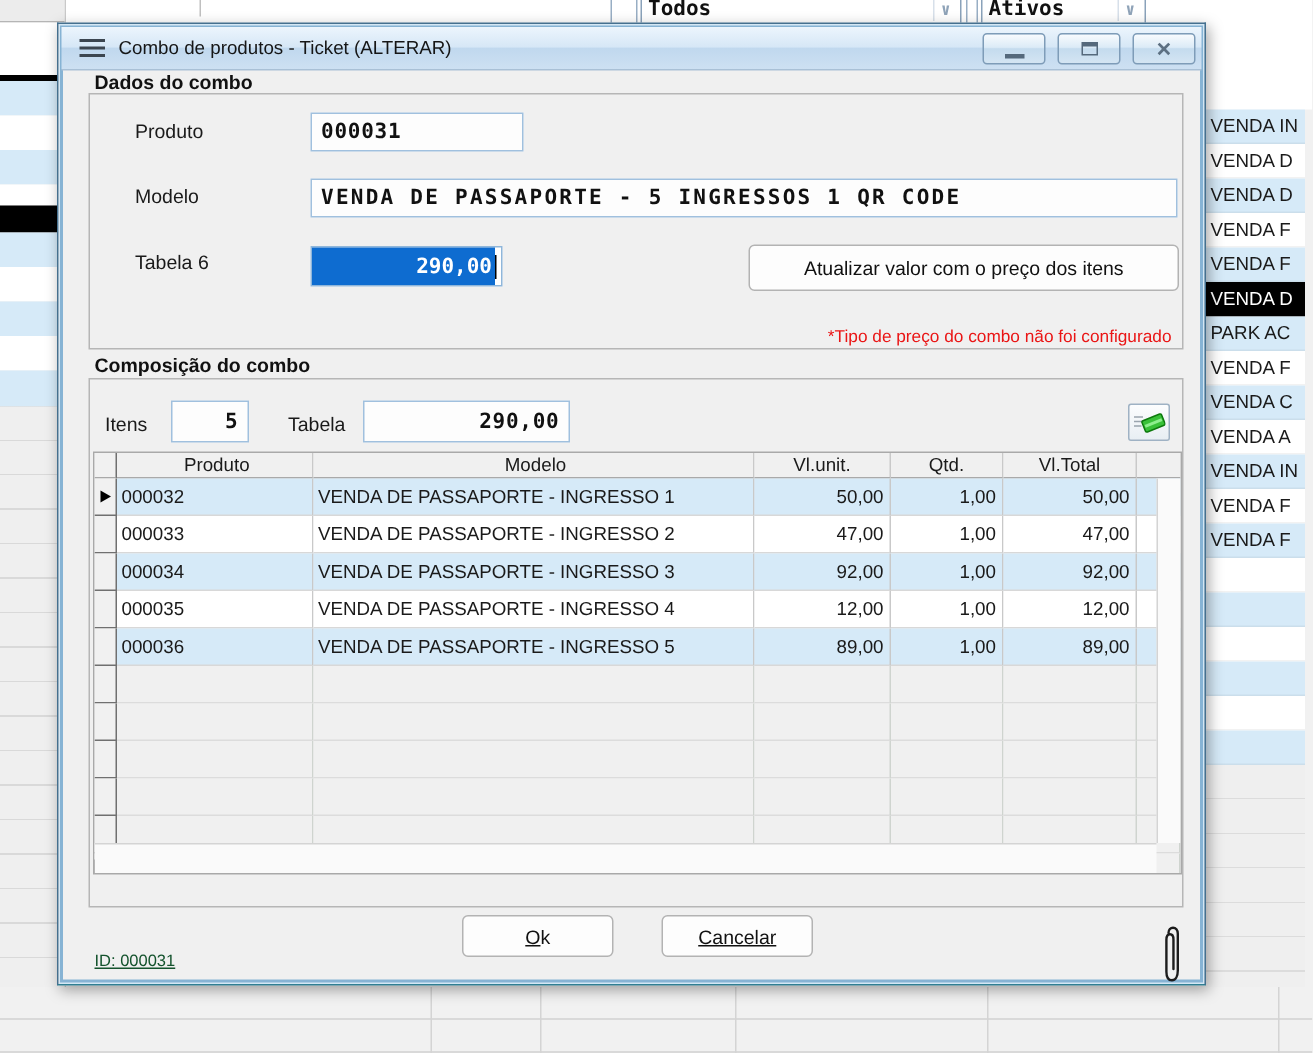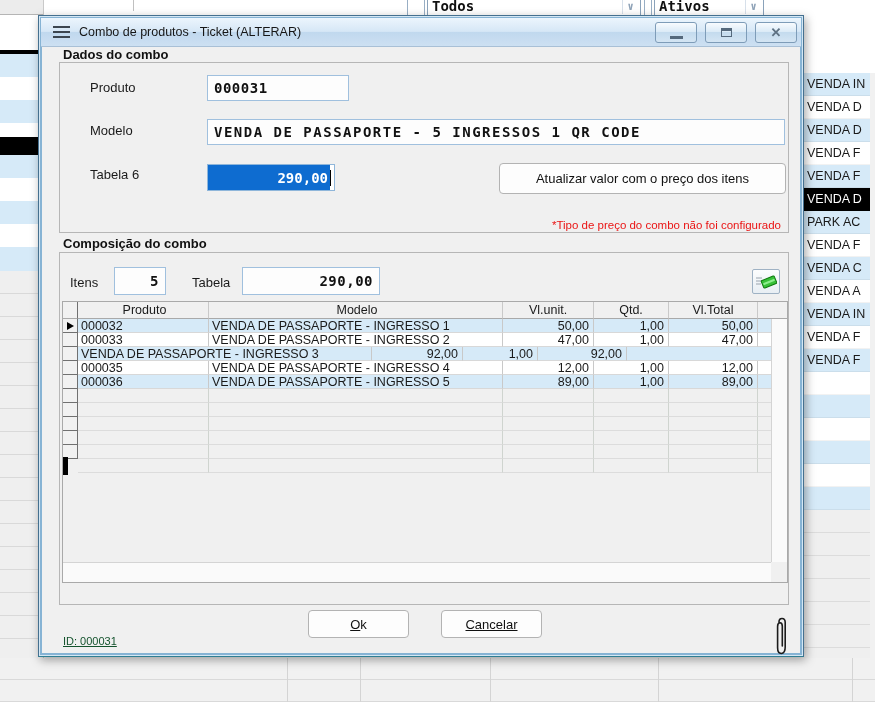--- a/index.html
+++ b/index.html
@@ -60,21 +60,21 @@
   .sel-fill{flex:1;height:100%;background:#0e6cd0;color:#fff;display:flex;align-items:center;
     justify-content:flex-end;font:bold 14px "DejaVu Sans Mono",monospace;padding-right:2px;}
   .sel-caret{width:1px;height:16px;background:#000;margin:0 3px 0 0;}
   .btn{position:absolute;background:#fdfdfd;border:1px solid #b3b3b3;border-radius:4px;
     font-size:13px;color:#111;display:flex;align-items:center;justify-content:center;cursor:default;}
   .warning{position:absolute;font-size:11.5px;color:#ea1515;}
 
   
   .grid{position:absolute;left:2px;top:48px;width:726px;height:282px;border:1px solid #a9a9a9;
     background:#f0f0f0;font-size:12.5px;overflow:hidden;}
-  .trow{display:flex;height:14px;}
+  .trow{display:flex;height:25px;}
   .thead{height:17px;}
   .thead .c{justify-content:center;background:#f0f0f0;border-bottom:1px solid #a9a9a9;font-size:12.5px;}
   .c{display:flex;align-items:center;border-right:1px solid #c9c9c9;border-bottom:1px solid #d8d8d8;
     overflow:hidden;white-space:nowrap;}
   .c1{width:131px;padding-left:3px;}
   .c2{width:294px;padding-left:3px;}
   .c3{width:91px;}
   .c4{width:75px;}
   .c5{width:89px;}
   .rest{flex:1;border-right:none;}
@@ -250,20 +250,21 @@
           <div class="gcell"></div>
           <div class="c c1">000033</div>
           <div class="c c2">VENDA DE PASSAPORTE - INGRESSO 2</div>
           <div class="c c3 num">47,00</div>
           <div class="c c4 num">1,00</div>
           <div class="c c5 num">47,00</div>
           <div class="c rest"></div>
         </div>
         <div class="trow r-alt">
           <div class="gcell"></div>
+          <div class="c c1">000034</div>
           <div class="c c2">VENDA DE PASSAPORTE - INGRESSO 3</div>
           <div class="c c3 num">92,00</div>
           <div class="c c4 num">1,00</div>
           <div class="c c5 num">92,00</div>
           <div class="c rest"></div>
         </div>
         <div class="trow r-w">
           <div class="gcell"></div>
           <div class="c c1">000035</div>
           <div class="c c2">VENDA DE PASSAPORTE - INGRESSO 4</div>

